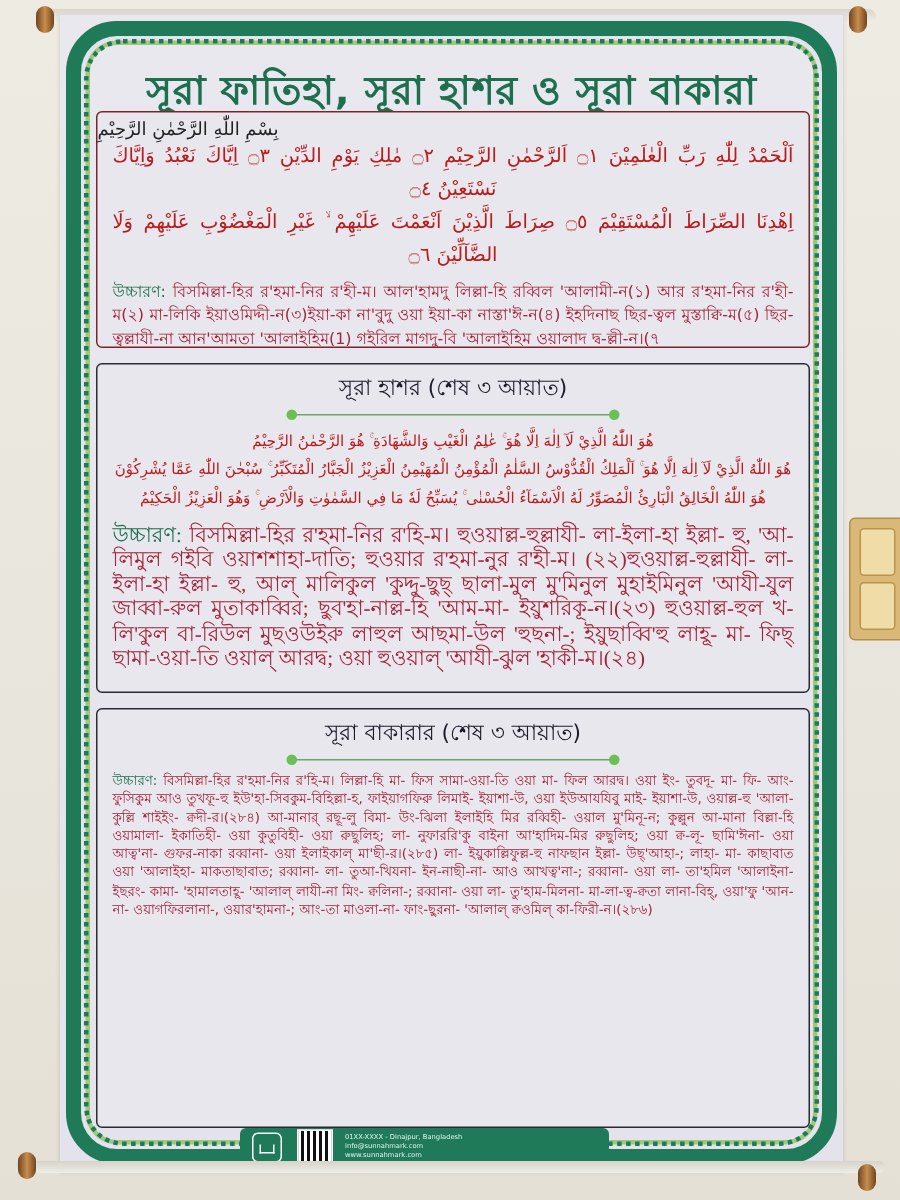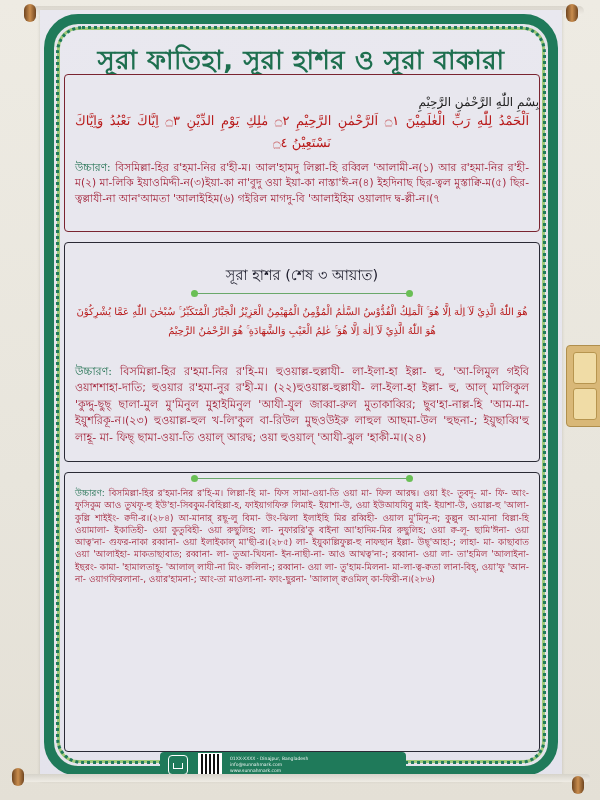--- a/index.html
+++ b/index.html
@@ -41,33 +41,33 @@
       text-align: center; color: #1e6f4f;
       font-size: 26px; font-weight: bold; letter-spacing: 0.5px;
     }
     .panel {
       position: absolute; left: 24px; width: 474px;
       border: 1.5px solid #7a2430;
       border-radius: 4px;
       background: #e8e7ee;
     }
     .panel.dark { border-color: #2a2a35; }
-    .bismillah { text-align: right; font-family: "DejaVu Serif", serif; font-size: 12px; color: #222; margin-top: 20px; }
+    .bismillah { text-align: left; font-family: "DejaVu Serif", serif; font-size: 12px; color: #222; margin-top: 4px; }
     .arabic {
       direction: rtl; text-align: justify; text-align-last: center;
       font-family: "DejaVu Serif", serif; color: #b91c1c;
       padding: 0 10px;
     }
     .translit {
       color: #a3233a; font-size: 10.6px; line-height: 15.4px;
       text-align: justify; padding: 0 10px;
     }
     .translit .label { color: #1e6f4f; font-weight: normal; }
     .section-title {
-      text-align: center; color: #1b1b2a; font-size: 14.5px; margin-top: 21px;
+      text-align: center; color: #1b1b2a; font-size: 14.5px; margin-top: 4px;
     }
     .divider {
       position: relative; height: 8px; margin: 2px auto 4px; width: 222px;
     }
     .divider::before { content: ""; position: absolute; left: 4px; right: 4px; top: 3px; height: 1px; background: #6aa86a; }
     .divider .dot { position: absolute; top: 0; width: 7px; height: 7px; border-radius: 50%; background: #6abf55; }
     .footer-band {
       position: absolute; left: 160px; top: 752px; width: 246px; height: 26px;
       background: #1f7a5a; border-radius: 4px; color: #fff;
       display: flex; align-items: center;
@@ -104,44 +104,47 @@
 <div class="scroll">
   <div class="frame-border"></div>
   <div class="frame-dots"></div>
 
   <div class="title">সূরা ফাতিহা, সূরা হাশর ও সূরা বাকারা</div>
 
   <div class="panel" style="top:64px;height:156px;">
     <div class="bismillah">بِسْمِ اللّٰهِ الرَّحْمٰنِ الرَّحِيْمِ</div>
     <div class="arabic" style="font-size:13px;line-height:22px;margin-top:1px;">
       <div>اَلْحَمْدُ لِلّٰهِ رَبِّ الْعٰلَمِيْنَ ۝١ اَلرَّحْمٰنِ الرَّحِيْمِ ۝٢ مٰلِكِ يَوْمِ الدِّيْنِ ۝٣ اِيَّاكَ نَعْبُدُ وَاِيَّاكَ نَسْتَعِيْنُ ۝٤</div>
+      <div>اِهْدِنَا الصِّرَاطَ الْمُسْتَقِيْمَ ۝٥ صِرَاطَ الَّذِيْنَ اَنْعَمْتَ عَلَيْهِمْ ۙ غَيْرِ الْمَغْضُوْبِ عَلَيْهِمْ وَلَا الضَّآلِّيْنَ ۝٦</div>
     </div>
     <div class="translit" style="margin-top:6px;">
       <span class="label">উচ্চারণ:</span>
-      <span>বিসমিল্লা-হির র'হমা-নির র'হী-ম। আল'হামদু লিল্লা-হি রব্বিল 'আলামী-ন(১) আর র'হমা-নির র'হী-ম(২) মা-লিকি ইয়াওমিদ্দী-ন(৩)ইয়া-কা না'বুদু ওয়া ইয়া-কা নাস্তা'ঈ-ন(৪) ইহদিনাছ ছির-ত্বল মুস্তাক্বি-ম(৫) ছির-ত্বল্লাযী-না আন'আমতা 'আলাইহিম(৬) গইরিল মাগদু-বি 'আলাইহিম ওয়ালাদ দ্ব-ল্লী-ন।(৭</span>
+      <span>বিসমিল্লা-হির র'হমা-নির র'হী-ম। আল'হামদু লিল্লা-হি রব্বিল 'আলামী-ন(১) আর র'হমা-নির র'হী-ম(২) মা-লিকি ইয়াওমিদ্দী-ন(৩)ইয়া-কা না'বুদু ওয়া ইয়া-কা নাস্তা'ঈ-ন(৪) ইহদিনাছ ছির-ত্বল মুস্তাক্বি-ম(৫) ছির-ত্বল্লাযী-না আন'আমতা 'আলাইহিম(1) গইরিল মাগদু-বি 'আলাইহিম ওয়ালাদ দ্ব-ল্লী-ন।(৭</span>
     </div>
   </div>
 
   <div class="panel dark" style="top:232px;height:218px;">
     <div class="section-title">সূরা হাশর (শেষ ৩ আয়াত)</div>
     <div class="divider">
       <span class="dot" style="left:0;"></span>
       <span class="dot" style="right:0;"></span>
     </div>
     <div class="arabic" style="font-size:10px;line-height:19px;">
+      <div>هُوَ اللّٰهُ الَّذِيْ لَآ اِلٰهَ اِلَّا هُوَ ۚ عٰلِمُ الْغَيْبِ وَالشَّهَادَةِ ۚ هُوَ الرَّحْمٰنُ الرَّحِيْمُ</div>
       <div>هُوَ اللّٰهُ الَّذِيْ لَآ اِلٰهَ اِلَّا هُوَ ۚ اَلْمَلِكُ الْقُدُّوْسُ السَّلٰمُ الْمُؤْمِنُ الْمُهَيْمِنُ الْعَزِيْزُ الْجَبَّارُ الْمُتَكَبِّرُ ۚ سُبْحٰنَ اللّٰهِ عَمَّا يُشْرِكُوْنَ</div>
-      <div>هُوَ اللّٰهُ الَّذِيْ لَآ اِلٰهَ اِلَّا هُوَ ۚ عٰلِمُ الْغَيْبِ وَالشَّهَادَةِ ۚ هُوَ الرَّحْمٰنُ الرَّحِيْمُ</div>
+      <div>هُوَ اللّٰهُ الْخَالِقُ الْبَارِئُ الْمُصَوِّرُ لَهُ الْاَسْمَآءُ الْحُسْنٰى ۚ يُسَبِّحُ لَهٗ مَا فِي السَّمٰوٰتِ وَالْاَرْضِ ۚ وَهُوَ الْعَزِيْزُ الْحَكِيْمُ</div>
     </div>
-    <div class="translit" style="margin-top:24px;line-height:16.4px;font-size:11px;">
+    <div class="translit" style="margin-top:8px;line-height:16.4px;font-size:14px;font-family:Liberation Serif, serif;">
       <span class="label">উচ্চারণ:</span>
       <span>বিসমিল্লা-হির র'হমা-নির র'হি-ম। হুওয়াল্ল-হুল্লাযী- লা-ইলা-হা ইল্লা- হু, 'আ-লিমুল গইবি ওয়াশশাহা-দাতি; হুওয়ার র'হমা-নুর র'হী-ম। (২২)হুওয়াল্ল-হুল্লাযী- লা-ইলা-হা ইল্লা- হু, আল্ মালিকুল 'কুদ্দু-ছুছ্ ছালা-মুল মু'মিনুল মুহাইমিনুল 'আযী-যুল জাব্বা-রুল মুতাকাব্বির; ছুব'হা-নাল্ল-হি 'আম-মা- ইয়ুশরিকূ-ন।(২৩) হুওয়াল্ল-হুল খ-লি'কুল বা-রিউল মুছওউইরু লাহুল আছমা-উল 'হুছনা-; ইয়ুছাব্বি'হু লাহূ- মা- ফিছ্ ছামা-ওয়া-তি ওয়াল্ আরদ্ব; ওয়া হুওয়াল্ 'আযী-ঝুল 'হাকী-ম।(২৪)</span>
     </div>
   </div>
 
   <div class="panel dark" style="top:462px;height:278px;">
+    <div class="section-title">সূরা বাকারার (শেষ ৩ আয়াত)</div>
     <div class="divider">
       <span class="dot" style="left:0;"></span>
       <span class="dot" style="right:0;"></span>
     </div>
     <div class="arabic" style="font-size:8.6px;line-height:18.5px;">
     </div>
     <div class="translit" style="margin-top:2px;font-size:8.9px;line-height:12.3px;">
       <span class="label">উচ্চারণ:</span>
       <span>বিসমিল্লা-হির র'হমা-নির র'হি-ম। লিল্লা-হি মা- ফিস সামা-ওয়া-তি ওয়া মা- ফিল আরদ্ব। ওয়া ইং- তুবদূ- মা- ফি- আং-ফুসিকুম আও তুখফূ-হু ইউ'হা-সিবকুম-বিহিল্লা-হ, ফাইয়াগফিরু লিমাই- ইয়াশা-উ, ওয়া ইউআযযিবু মাই- ইয়াশা-উ, ওয়াল্ল-হু 'আলা- কুল্লি শাইইং- ক্বদী-র।(২৮৪) আ-মানার্ রছূ-লু বিমা- উং-ঝিলা ইলাইহি মির রব্বিহী- ওয়াল মু'মিনূ-ন; কুল্লুন আ-মানা বিল্লা-হি ওয়ামালা- ইকাতিহী- ওয়া কুতুবিহী- ওয়া রুছুলিহ; লা- নুফাররি'কু বাইনা আ'হাদিম-মির রুছুলিহ; ওয়া ক্ব-লূ- ছামি'ঈনা- ওয়া আত্ব'না- গুফর-নাকা রব্বানা- ওয়া ইলাইকাল্ মা'ছী-র।(২৮৫) লা- ইয়ুকাল্লিফুল্ল-হু নাফছান ইল্লা- উছ্'আহা-; লাহা- মা- কাছাবাত ওয়া 'আলাইহা- মাকতাছাবাত; রব্বানা- লা- তুআ-খিযনা- ইন-নাছী-না- আও আখত্ব'না-; রব্বানা- ওয়া লা- তা'হমিল 'আলাইনা- ইছরং- কামা- 'হামালতাহূ- 'আলাল্ লাযী-না মিং- ক্বলিনা-; রব্বানা- ওয়া লা- তু'হাম-মিলনা- মা-লা-ত্ব-ক্বতা লানা-বিহ্, ওয়া'ফু 'আন-না- ওয়াগফিরলানা-, ওয়ার'হামনা-; আং-তা মাওলা-না- ফাং-ছুরনা- 'আলাল্ ক্বওমিল্ কা-ফিরী-ন।(২৮৬)</span>
     </div>

